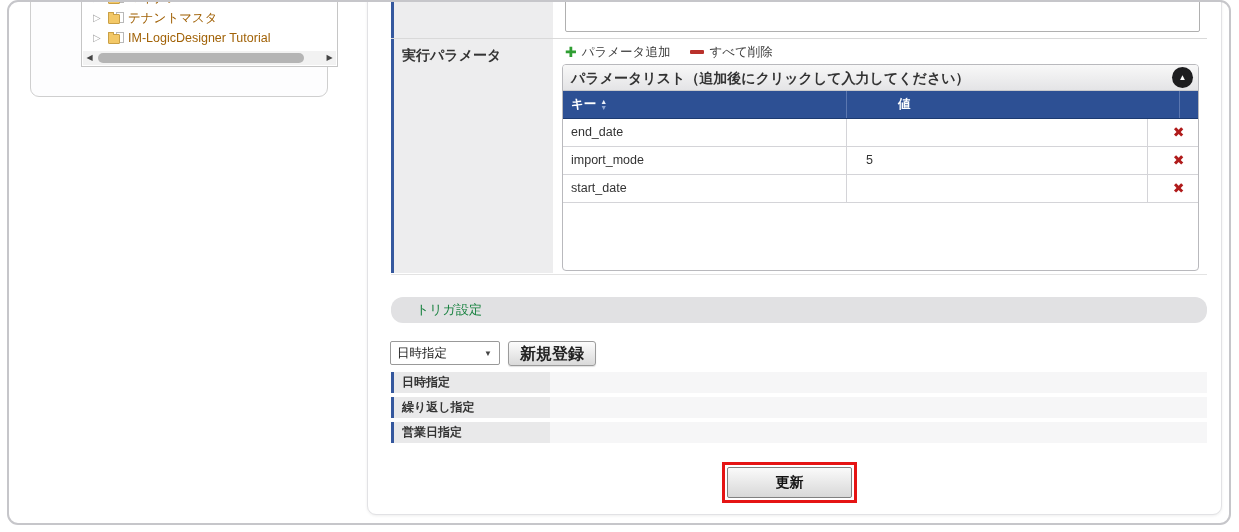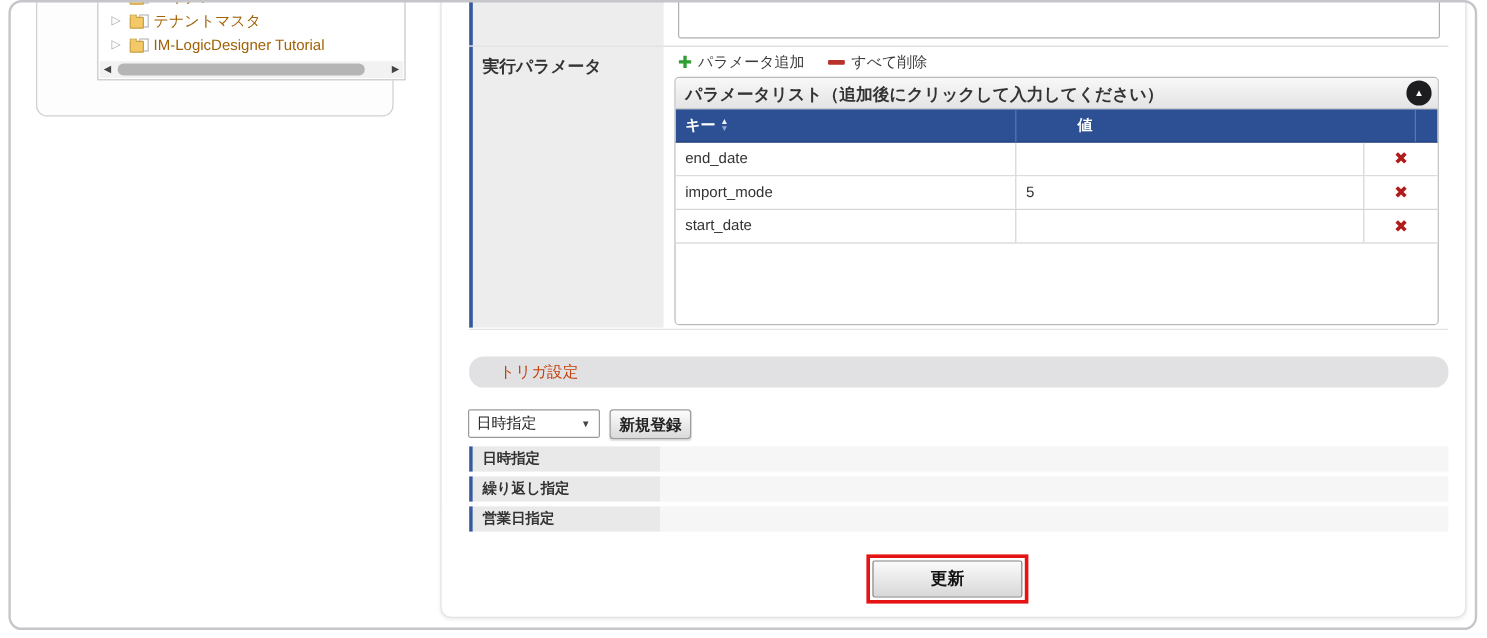--- a/index.html
+++ b/index.html
@@ -66,36 +66,36 @@
   .p-th-row { background:#2d5094; border-bottom:1px solid #1c3a70;gap:43px; }
   .p-cell { line-height:27px; font-size:12.5px; padding-left:8px; overflow:hidden; white-space:nowrap; }
   .c-key { width:284px; flex:0 0 auto; }
   .c-val { width:290px; flex:0 0 auto; }
   .c-del { flex:1; padding-left:0; text-align:center; }
   .p-th-row .p-cell { color:#fff; font-weight:bold; }
   .p-th-row .c-key, .p-th-row .c-val { border-right:1px solid #5b77b0; }
   .sort-arrows { display:inline-block; vertical-align:middle; margin-left:4px; line-height:0; }
   .sort-arrows span { display:block; font-size:7px; line-height:6px; }
   .sort-up { color:#eef2fa; } .sort-down { color:#93a9d2; }
-  .p-data-row { background:#fff; border-bottom:1px solid #d4d4d8; }
+  .p-data-row { background:#fff; border-bottom:1px solid #d4d4d8;gap:11px; }
   .p-data-row .c-key, .p-data-row .c-val { border-right:1px solid #d4d4d8; color:#333; cursor:pointer; }
   .del-x { color:#b01b1b; font-size:14px; font-weight:bold; line-height:27px; cursor:pointer; }
 
   
   .section-bar { position:absolute; left:23px; top:308px; width:816px; height:26px;
-    background:#e1e1e3; border-radius:12px; font-size:13px; color:#c2410c; line-height:26px; padding-left:25px; }
+    background:#e1e1e3; border-radius:12px; font-size:13px; color:#15803d; line-height:26px; padding-left:25px; }
 
   .trigger-select { position:absolute; left:22px; top:352px; width:110px; height:24px;
     background:#fff; border:1px solid #999; border-radius:2px; cursor:pointer; }
   .trigger-select .sel-value { font-size:12.5px; color:#222; line-height:22px; padding-left:6px; }
   .trigger-select .caret { position:absolute; right:7px; top:8px; font-size:8px; color:#444; line-height:8px; }
 
-  .register-btn { position:absolute; left:140px; top:352px; width:68px; height:25px;
+  .register-btn { position:absolute; left:140px; top:352px; width:88px; height:25px;
     background:linear-gradient(#fcfcfc,#dadada); border:1px solid #9b9b9b; border-radius:3px;
-    font-size:13px; font-weight:600; color:#222; text-align:center; line-height:23px; cursor:pointer;
+    font-size:16px; font-weight:600; color:#222; text-align:center; line-height:23px; cursor:pointer;
     box-shadow:0 1px 1px rgba(0,0,0,.12); }
 
   .trigger-tab { position:absolute; left:23px; width:816px; height:21px; display:flex; cursor:pointer; }
   .tab1 { top:383px; } .tab2 { top:408px; } .tab3 { top:433px; }
   .trigger-tab .bar { width:3px; background:#35589e; flex:0 0 auto; }
   .trigger-tab .t-label { width:156px; flex:0 0 auto; background:#e9e9ea; font-weight:bold; font-size:12px;
     color:#333; line-height:21px; padding-left:8px; }
   .trigger-tab .t-rest { flex:1; background:#f6f6f7; }
 
   

